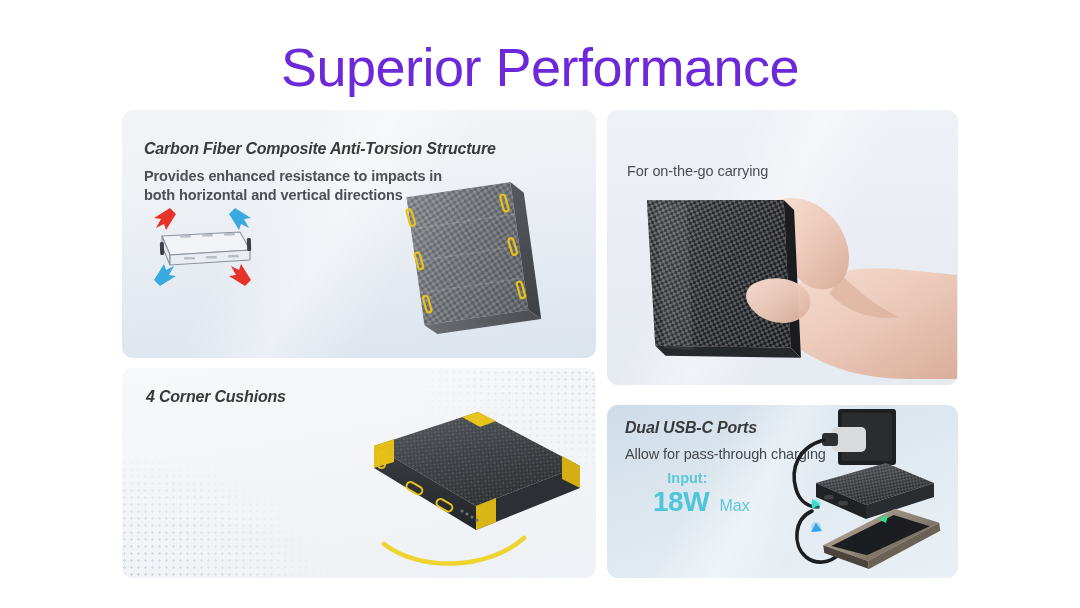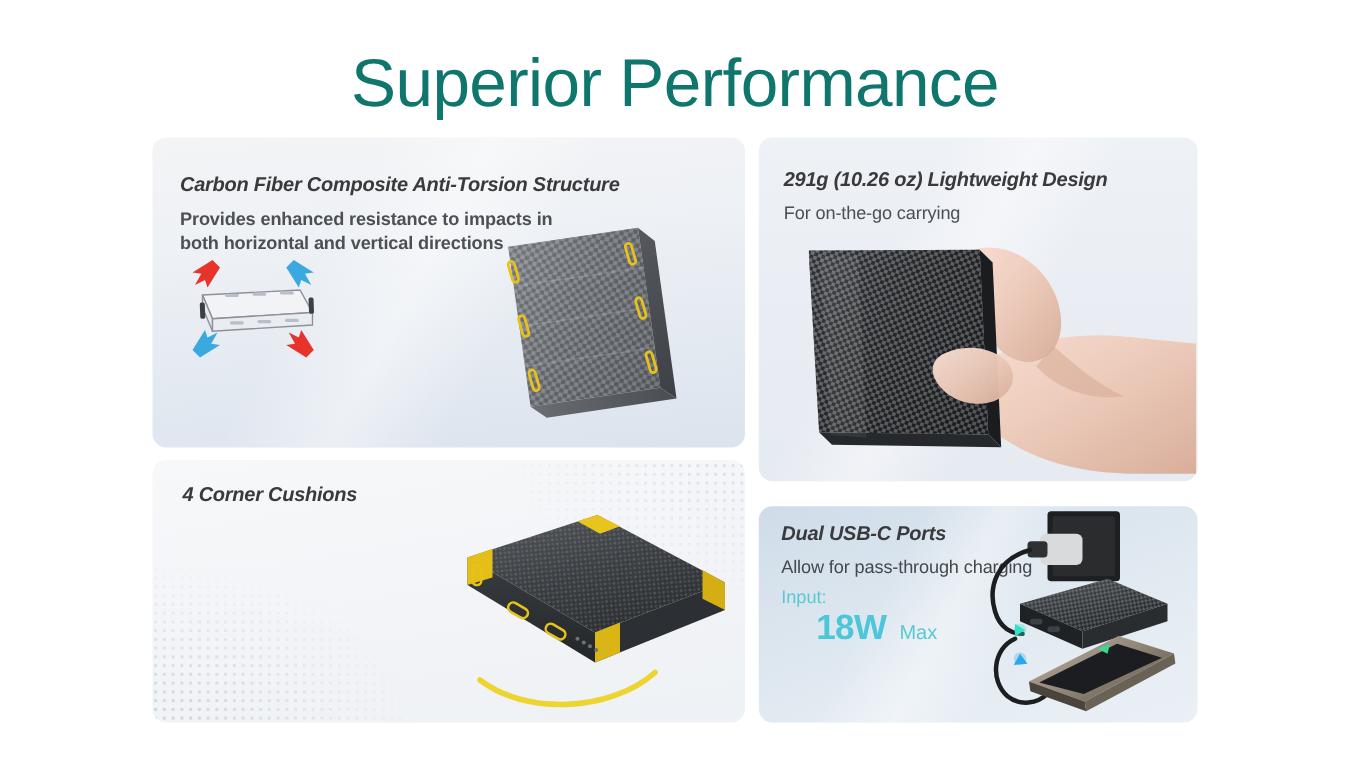--- a/index.html
+++ b/index.html
@@ -13,21 +13,21 @@
   .stage{position:absolute;inset:0;}
 
   
   .page-title{
     position:absolute;
     top:38px;left:0;width:1080px;
     text-align:center;
     font-size:54px;
     font-weight:400;
     letter-spacing:-0.5px;
-    color:#0f766e;
+    color:#6d28d9;
     line-height:1.1;
   }
 
   
   .panel{
     position:absolute;
     border-radius:11px;
     overflow:hidden;
   }
   .panel-1{
@@ -96,22 +96,22 @@
   .p3-head{left:24px;top:20px;}
   .p3-sub{left:24px;top:47px;width:320px;}
   .p4-head{left:18px;top:14px;}
   .p4-sub{left:18px;top:40px;font-weight:400;color:#44474c;}
 
   
   .spec{position:absolute;left:18px;white-space:nowrap;}
   .spec-in{top:66px;}
   .spec-out{top:114px;}
   .spec-label{
-    font-size:14.5px;font-weight:400;line-height:1;
-    display:block;margin-bottom:2px;
+    font-size:14.5px;font-weight:700;line-height:1;
+    display:block;margin-bottom:2px;text-align:center;
   }
   .spec-val{
     font-size:28px;font-weight:700;line-height:1;
     letter-spacing:-0.5px;
   }
   .spec-max{
     font-size:16px;font-weight:400;
     margin-left:6px;letter-spacing:0;
   }
   .c-in{color:#4cc6d8;margin-left:28px;}
@@ -227,21 +227,20 @@
             <rect x="128" y="128" width="5" height="17" rx="2.5"></rect>
           </g>
         </g>
       </svg>
     </div>
   </div>
 
   <div class="panel panel-2">
     <div class="sheen"></div>
 
-    <div class="p-head p2-head">291g (10.26 oz) Lightweight Design</div>
     <div class="p-sub p2-sub">For on-the-go carrying</div>
 
     <div class="render r2-hand">
       <svg viewBox="0 0 310 222" width="310" height="222">
         <defs>
           <linearGradient id="skin" x1="0" y1="0" x2="1" y2="1">
             <stop offset="0%" stop-color="#f7ded2"></stop>
             <stop offset="45%" stop-color="#edccbc"></stop>
             <stop offset="100%" stop-color="#d9ae9b"></stop>
           </linearGradient>

